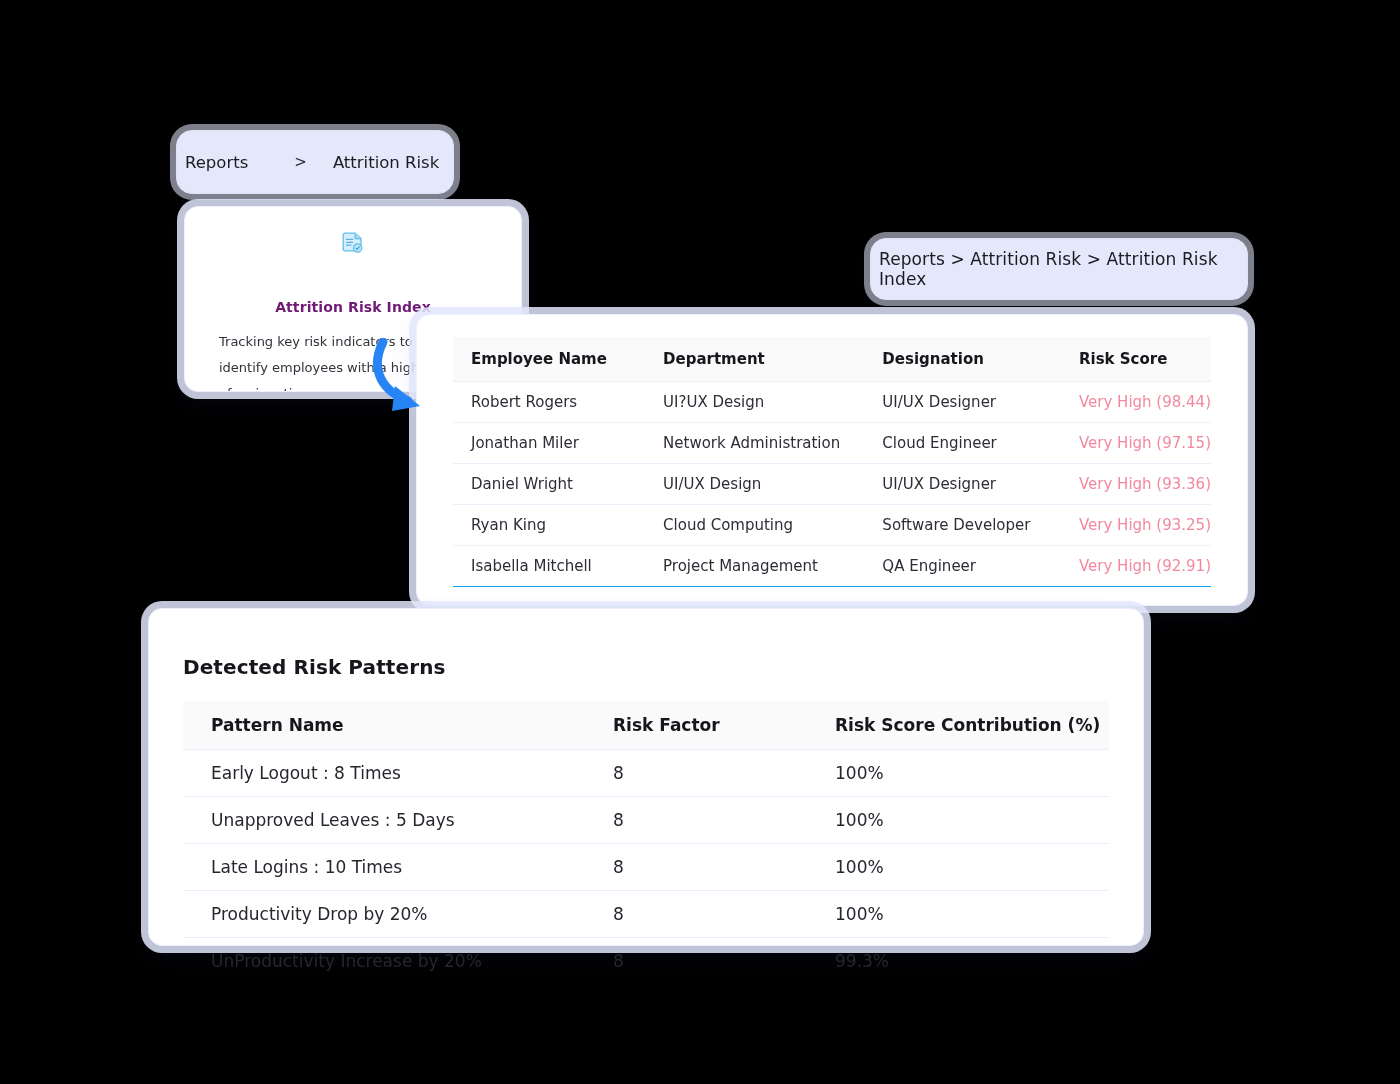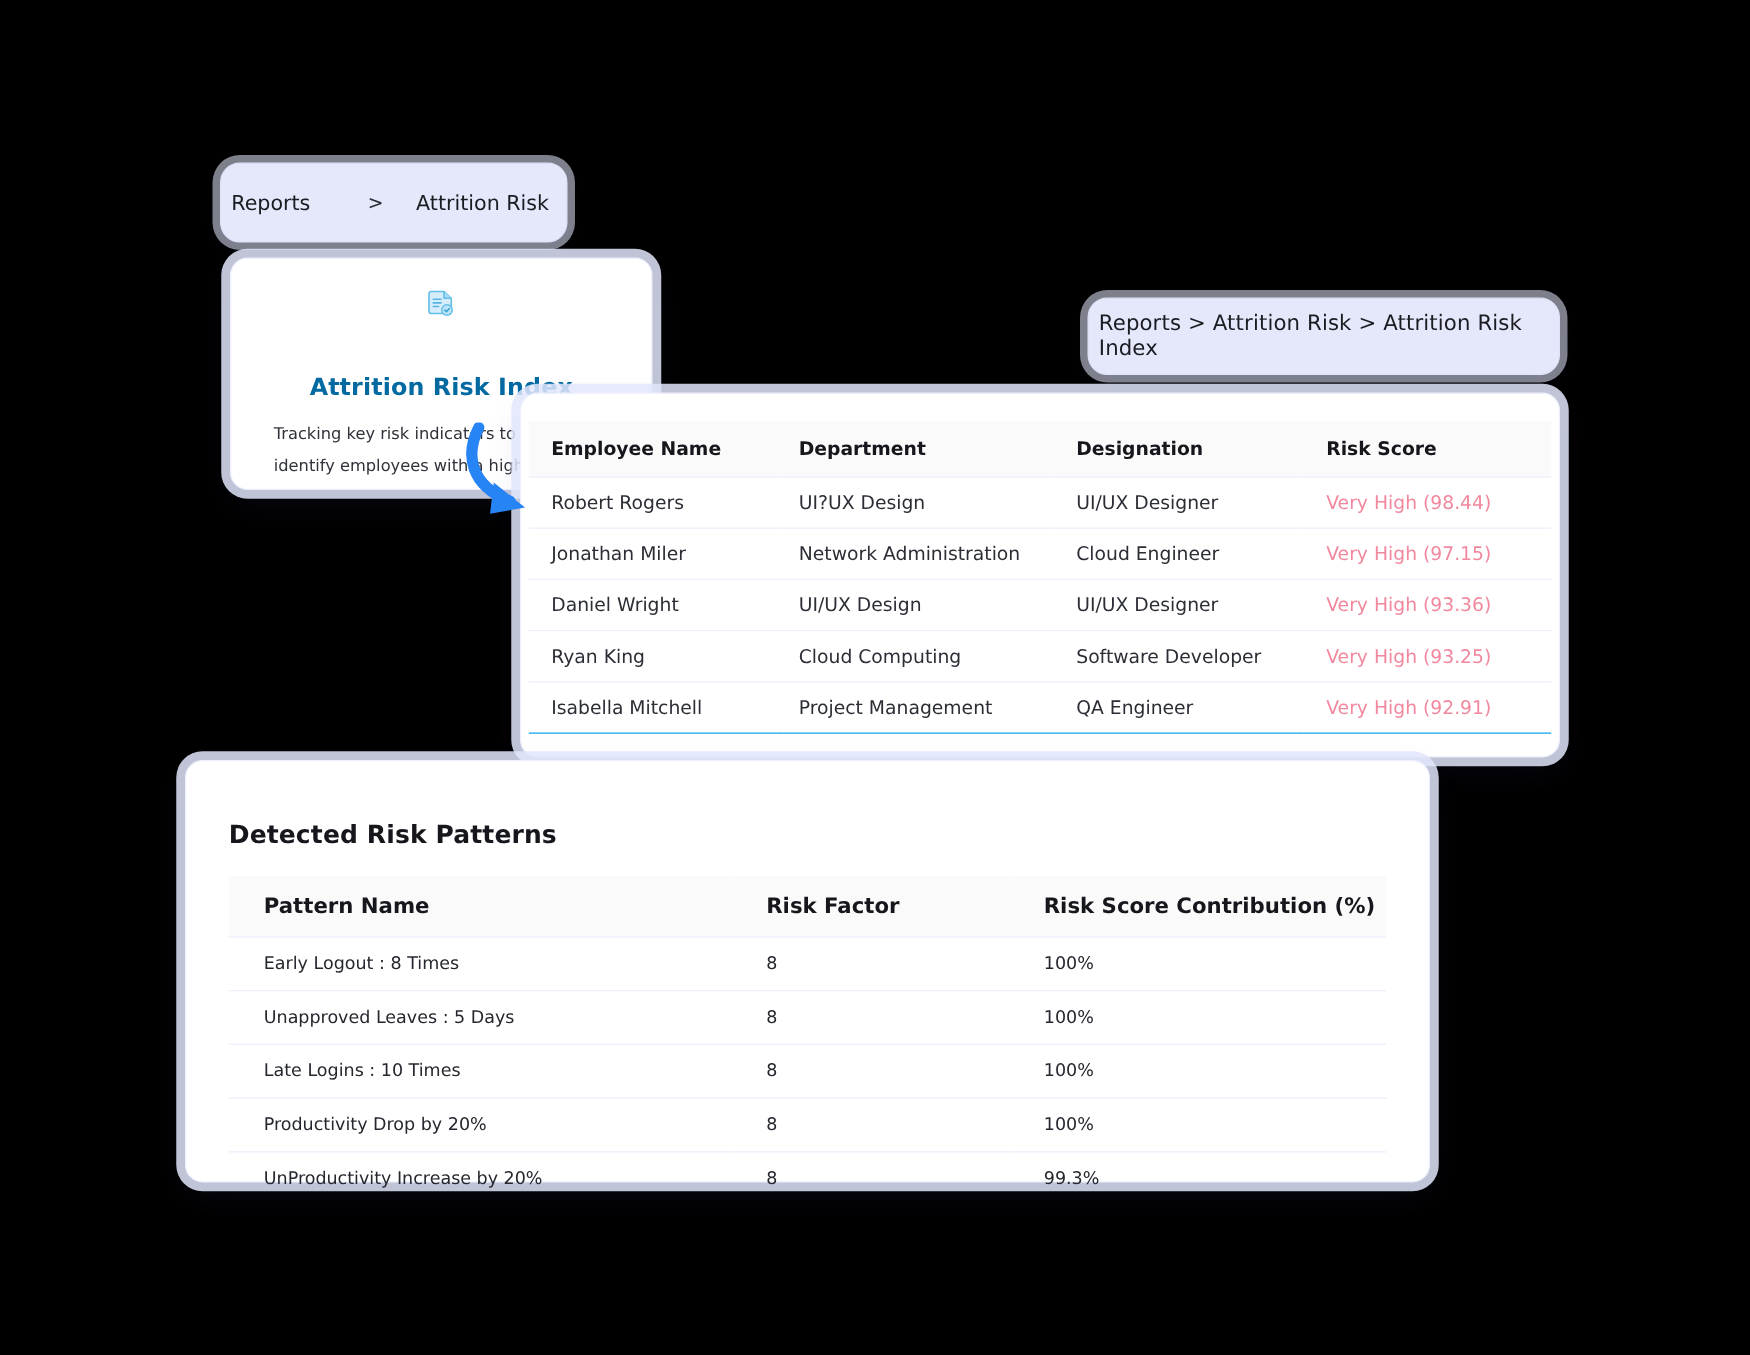--- a/index.html
+++ b/index.html
@@ -53,40 +53,40 @@
   
   #index-card {
     left: 184px; top: 206px; width: 338px; height: 186px;
     text-align: center;
     padding: 24px 22px 0 22px;
     overflow: hidden;
     z-index: 2;
   }
   #index-card .doc-icon { display:block; margin: 0 auto 10px auto; }
   #index-card .card-title {
-    font-size: 19px;
-    font-weight: 700;
-    color: #0369a1;
+    font-size: 14px;
+    font-weight: 700;
+    color: #701a75;
     margin-bottom: 14px;
     letter-spacing: .1px;
     margin-top: 40px;
   }
   #index-card .card-desc {
     font-size: 13px;
     color: #31333b;
     line-height: 26px;
     text-align: left;
     padding-left: 12px;
   }
 
   
   #employee-panel {
     left: 416px; top: 314px; width: 832px; height: 292px;
     z-index: 5;
-    padding: 22px 6px;
+    padding: 22px 36px;
   }
   table { border-collapse: collapse; width: 100%; }
 
   #employee-table th {
     background: #fafafa;
     text-align: left;
     font-size: 15px;
     font-weight: 700;
     color: #16171d;
     padding: 13px 0 13px 18px;
@@ -122,21 +122,21 @@
   #patterns-table th {
     background: #fafafa;
     text-align: left;
     font-size: 17px;
     font-weight: 700;
     color: #16171d;
     padding: 14px 0 14px 28px;
     border-bottom: 1px solid #eceefb;
   }
   #patterns-table td {
-    font-size: 14px;
+    font-size: 17px;
     color: #25272e;
     padding: 13px 0 13px 28px;
     border-bottom: 1px solid #eceefb;
     white-space: nowrap;
   }
   #patterns-table tr:last-child td { border-bottom: none; }
   #patterns-table col.p1 { width: 402px; }
   #patterns-table col.p2 { width: 222px; }
 
   

